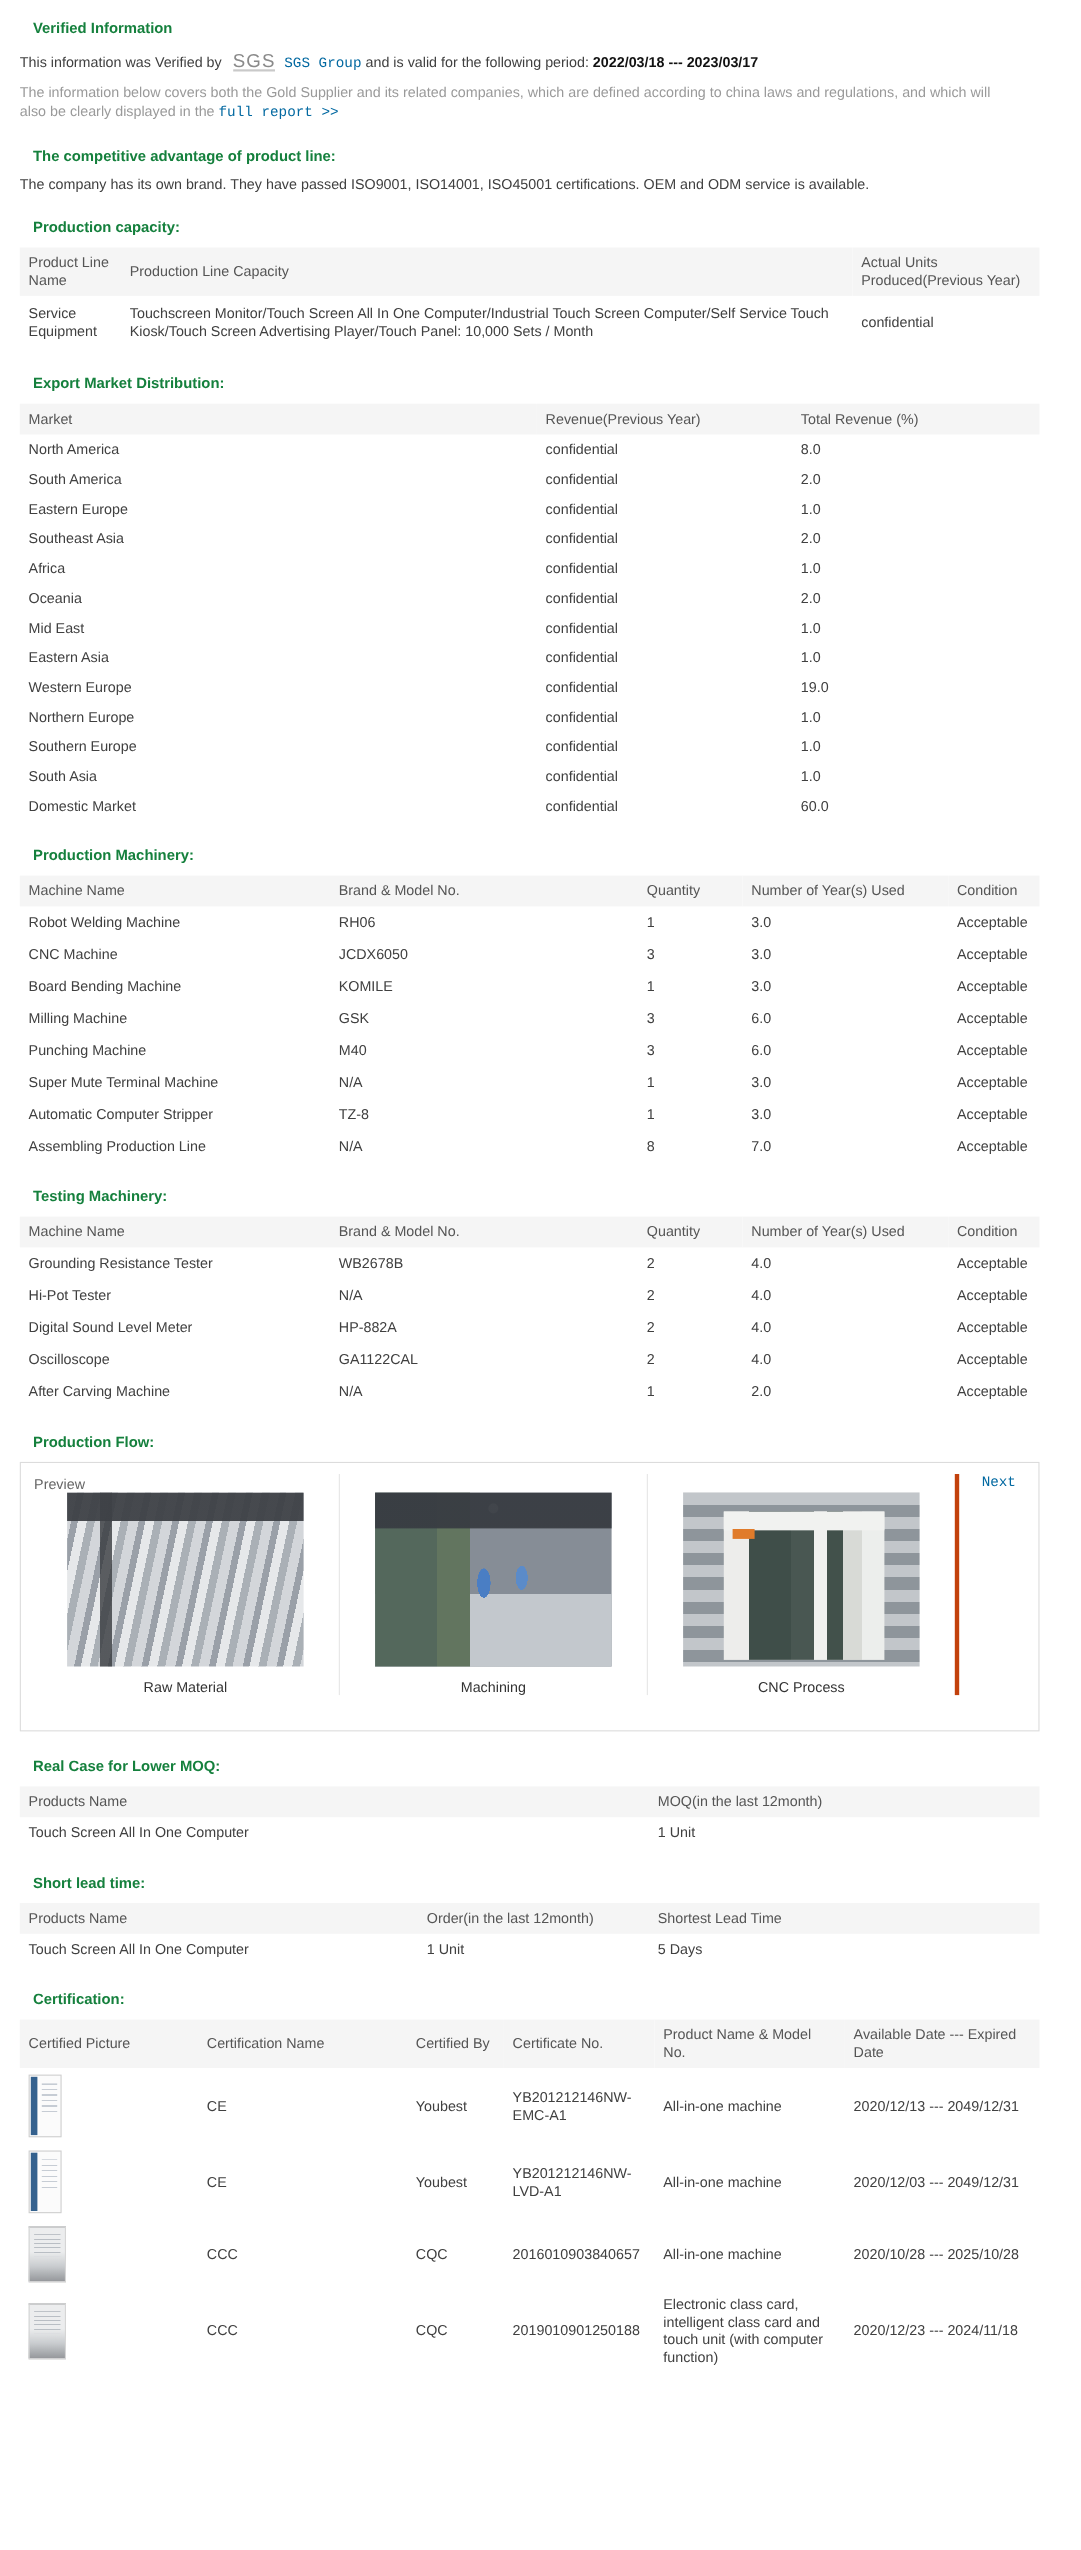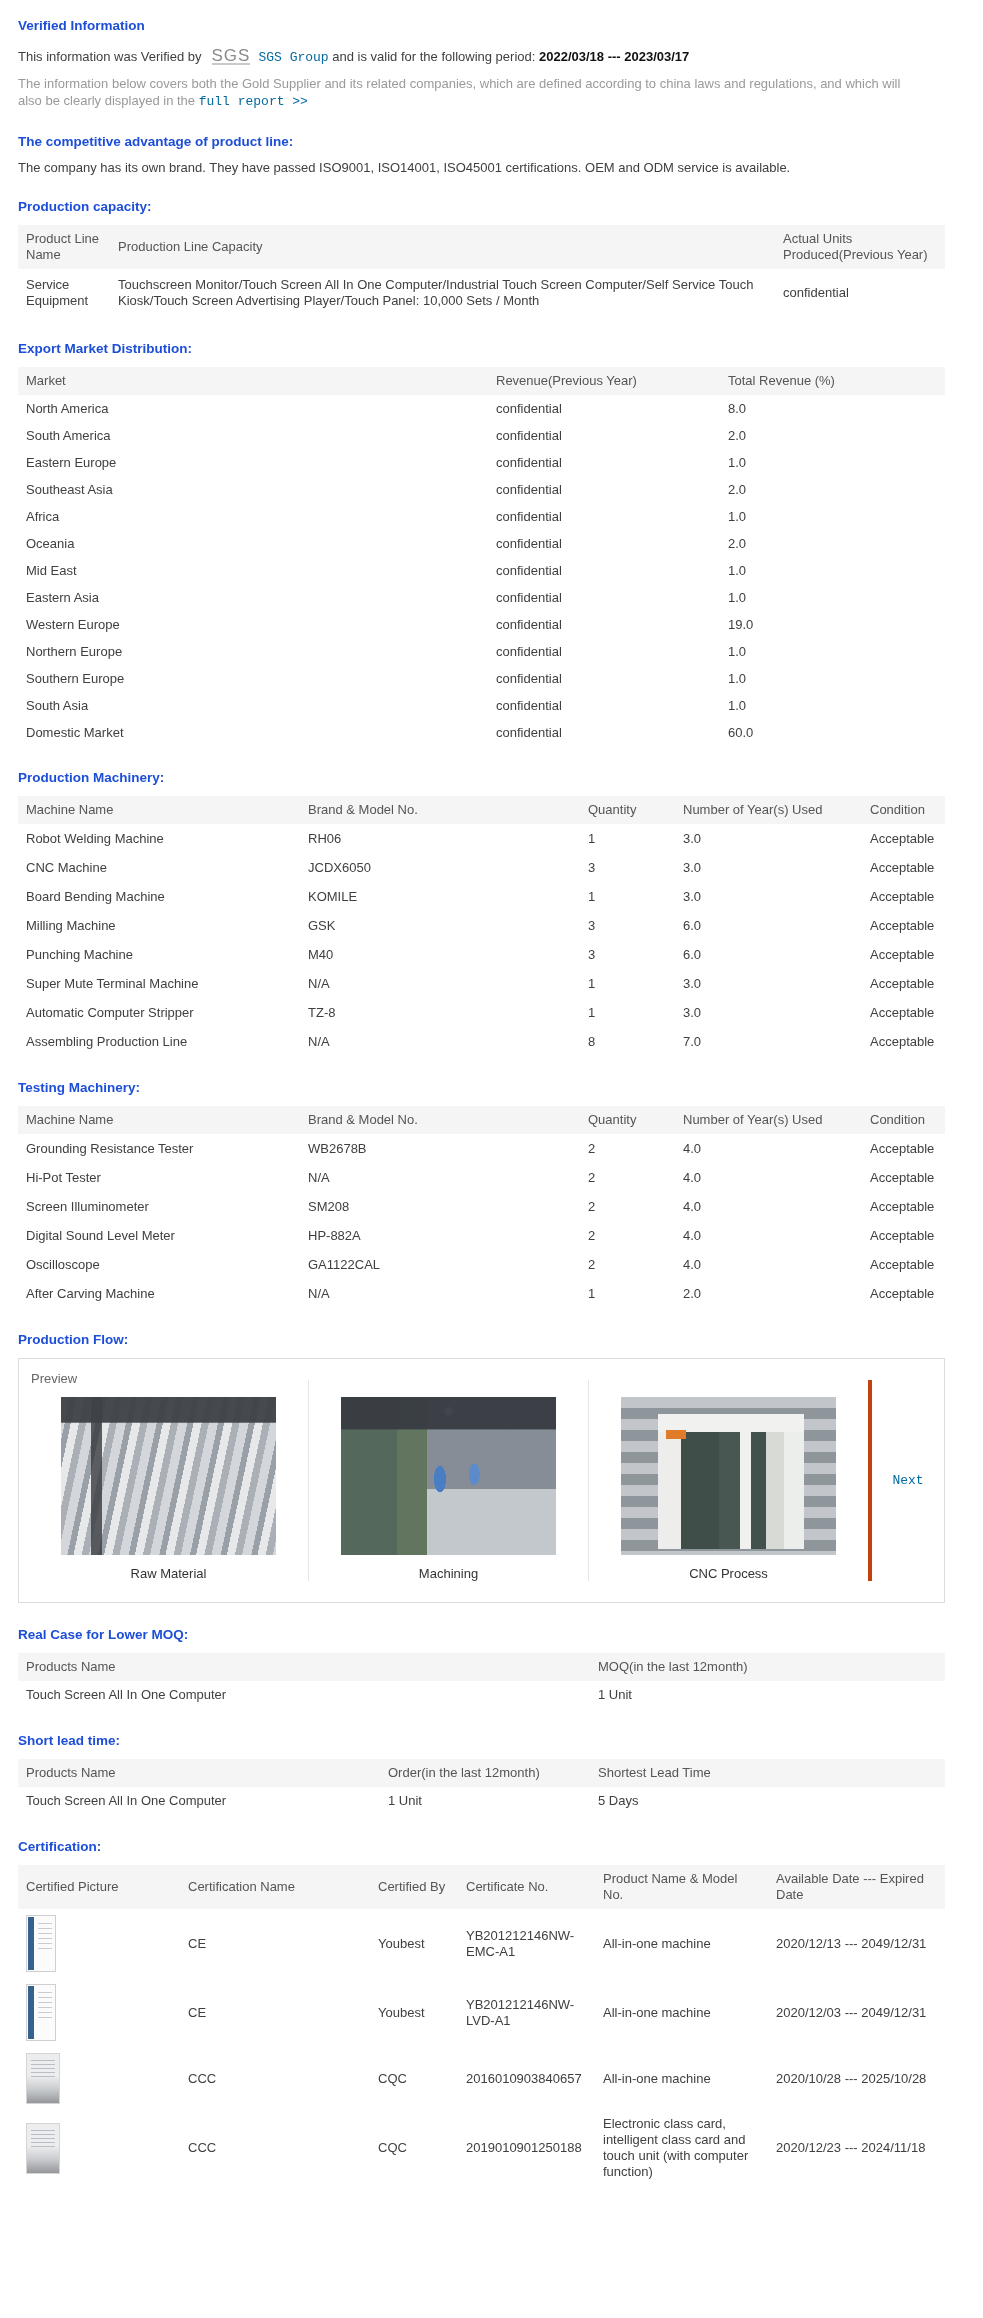--- a/index.html
+++ b/index.html
@@ -5,22 +5,22 @@
   * { box-sizing: border-box; }
   html, body { margin: 0; padding: 0; background: #fff; }
   body {
     width: 983px; height: 2318px;
     font-family: "Liberation Sans", sans-serif;
     font-size: 13px; color: #404040;
   }
   .page { width: 983px; padding: 14px 38px 0 18px; }
 
   h3.section-title {
-    font-size: 13.5px; font-weight: bold; color: #1d4ed8;
-    margin: 24px 0 11px 0;
+    font-size: 13.5px; font-weight: bold; color: #15803d;
+    margin: 24px 0 11px 12px;
   }
   h3.first { margin-top: 4px; }
 
   .verify-line { margin: 15px 0 10px 0; color: #404040; }
   .sgs-logo {
     display: inline-block; font-weight: normal; font-size: 17px; color: #8a8a8a;
     letter-spacing: 1px; margin: 0 8px 0 10px; border-bottom: 2px solid #c9c9c9;
     line-height: 15px;
   }
   .link { color: #0369a1; text-decoration: none; cursor: pointer; font-family: Liberation Mono, monospace; }
@@ -77,21 +77,21 @@
     background: linear-gradient(180deg, #ecedee 0 45%, #c9cccf 72%, #95979b 100%);
   }
   .ccc-certificate-thumbnail::after {
     content: ""; position: absolute; left: 4px; right: 4px; top: 6px; height: 20px;
     background: repeating-linear-gradient(180deg, #b9bec4 0 1px, rgba(0,0,0,0) 1px 4px);
   }
 
   
   .flow-box {
     margin-top: 4px; border: 1px solid #dcdcdc; position: relative;
-    display: flex; align-items: center; height: 245px; padding: 10px 0 10px 10px;
+    display: flex; align-items: flex-start; height: 245px; padding: 10px 0 10px 10px;
   }
   .preview-label { position: absolute; left: 12px; top: 12px; color: #666; }
   .flow-slides { display: flex; flex: 1; }
   .flow-card {
     flex: 1; padding-top: 17px; text-align: center; border-right: 1px solid #e6e6e6;
   }
   .flow-card:last-child { border-right: 4px solid #c2410c; }
   .flow-photo { width: 215px; height: 158px; margin: 0 auto; }
   .flow-caption { margin-top: 11px; color: #333; }
   .next-area { width: 72px; display: flex; align-items: center; justify-content: center; }
@@ -322,27 +322,20 @@
         <tr>
           <td>Grounding Resistance Tester</td>
           <td>WB2678B</td>
           <td>2</td>
           <td>4.0</td>
           <td>Acceptable</td>
         </tr>
         <tr>
           <td>Hi-Pot Tester</td>
           <td>N/A</td>
-          <td>2</td>
-          <td>4.0</td>
-          <td>Acceptable</td>
-        </tr>
-        <tr>
-          <td>Screen Illuminometer</td>
-          <td>SM208</td>
           <td>2</td>
           <td>4.0</td>
           <td>Acceptable</td>
         </tr>
         <tr>
           <td>Digital Sound Level Meter</td>
           <td>HP-882A</td>
           <td>2</td>
           <td>4.0</td>
           <td>Acceptable</td>

